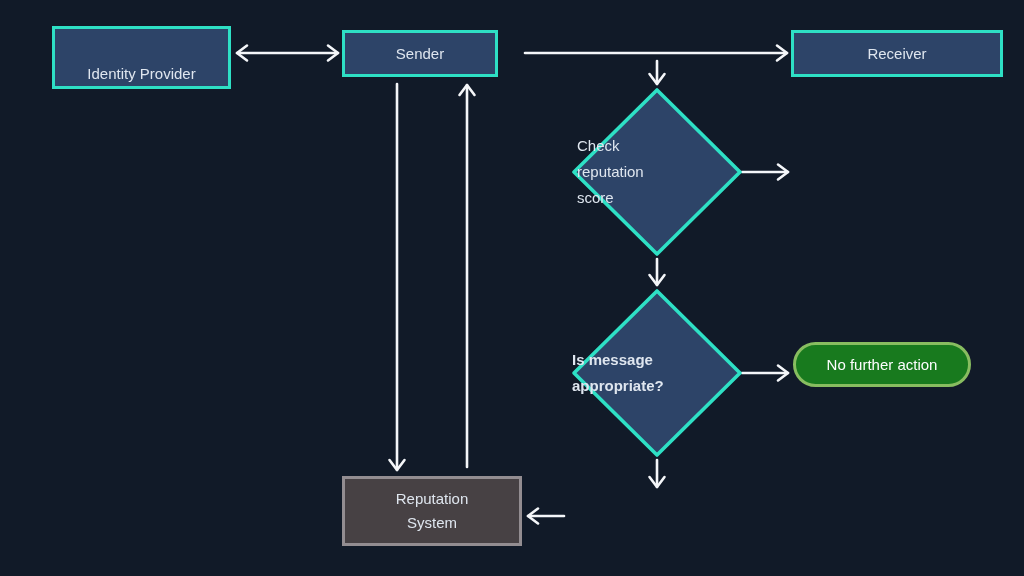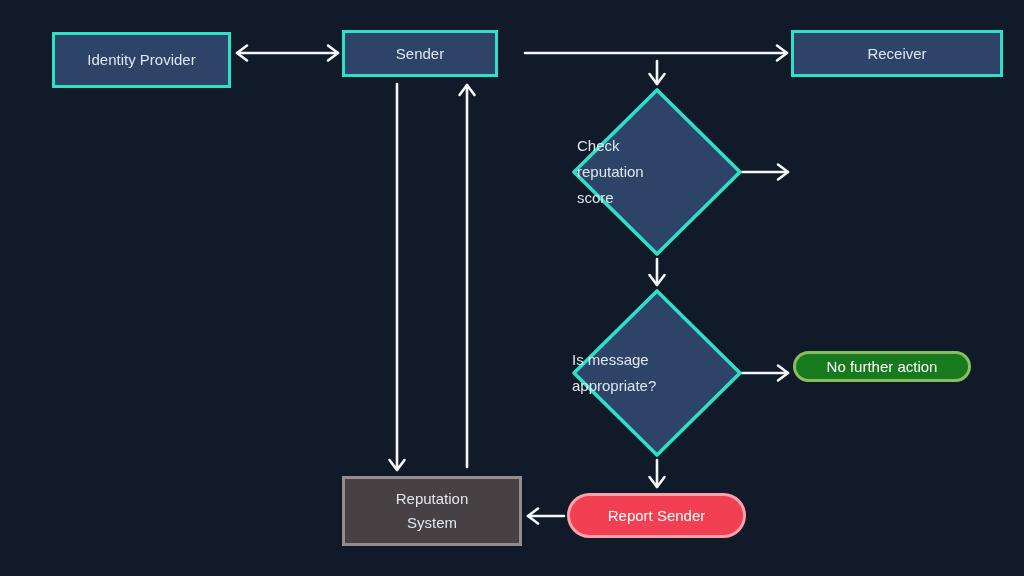--- a/index.html
+++ b/index.html
@@ -20,29 +20,29 @@
   }
   .rect{background:var(--node-fill,#2d4468);border:3px solid var(--node-border,#2ee0c5);}
   .gray{background:var(--gray-fill,#474144);border:3px solid var(--gray-border,#938d91);}
   .pill{border-radius:23px;color:var(--pill-label,#fdfefe);}
   .pill.red{background:var(--red-fill,#f23f51);border:3px solid var(--red-border,#f9a2ab);}
   .pill.green{background:var(--green-fill,#187a1e);border:3px solid var(--green-border,#88bd60);}
   .dlabel{
     position:absolute;font-size:15px;line-height:26px;
     color:var(--label,#dfe6ef);text-align:left;white-space:pre-line;
   }
-  #idp      {left:52px;  top:32px;  width:179px; height:56px;}
+  #idp      {left:52px;  top:26px;  width:179px; height:63px;align-items:flex-end;}
   #sender   {left:342px; top:30px;  width:156px; height:47px;}
   #receiver {left:791px; top:30px;  width:212px; height:47px;}
   #repsys   {left:342px; top:476px; width:180px; height:70px;}
   #ignore   {left:793px; top:150px; width:178px; height:44px;}
-  #nofurther{left:793px; top:351px; width:178px; height:31px;}
+  #nofurther{left:793px; top:342px; width:178px; height:45px;}
   #report   {left:567px; top:493px; width:179px; height:45px;}
   #d1-label {left:577px; top:133px; width:160px;}
-  #d2-label {left:572px; top:347px; width:170px;}
+  #d2-label {left:572px; top:347px; width:170px;font-weight:bold;}
 </style>
 </head>
 <body>
 
 <div class="canvas">
 
   <svg class="layer" viewBox="0 0 1024 576" aria-hidden="true">
     <defs>
       <marker id="ah" viewBox="0 0 16 20" refX="13" refY="10" markerWidth="16" markerHeight="20" markerUnits="userSpaceOnUse" orient="auto-start-reverse">
         <path class="ah" d="M3 2.5 L13 10 L3 17.5" stroke-width="2.6" stroke-linecap="round" stroke-linejoin="round"></path>
@@ -81,22 +81,19 @@
 score</div>
 
 
   <div class="dlabel" id="d2-label">Is message
 appropriate?</div>
 
   <div class="node pill green" id="nofurther">
     <span>No further action</span>
   </div>
 
-  <div class="node pill red" id="report">
-    <span>Report Sender</span>
-  </div>
 
   <div class="node gray" id="repsys">
     <span>Reputation
 System</span>
   </div>
 
 </div>
 
 </body></html>

